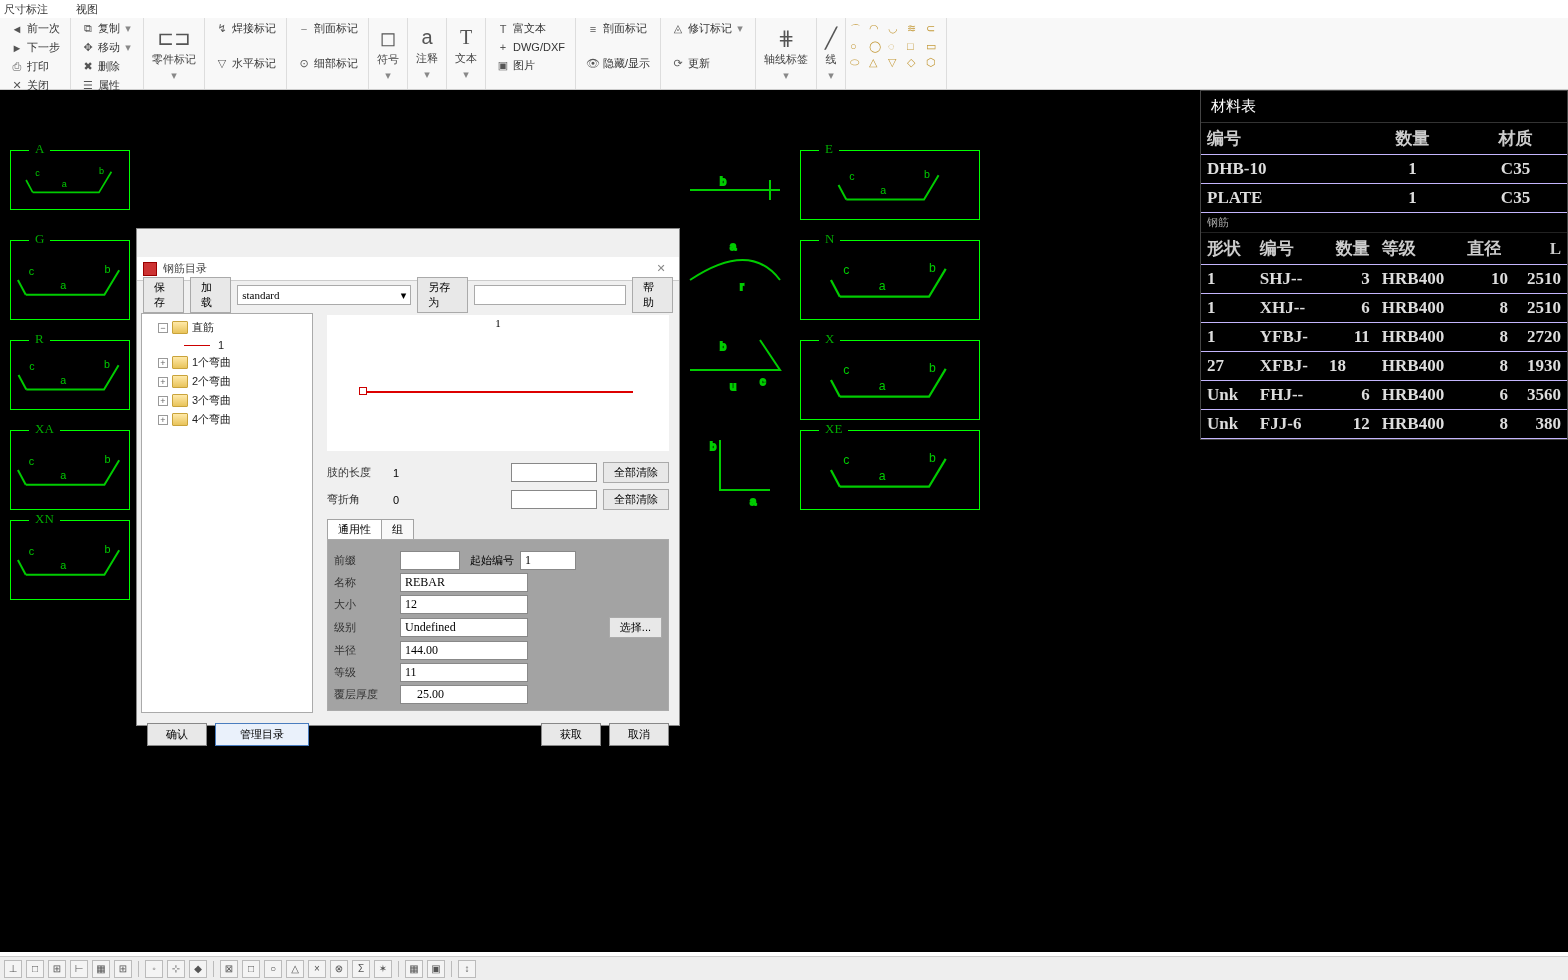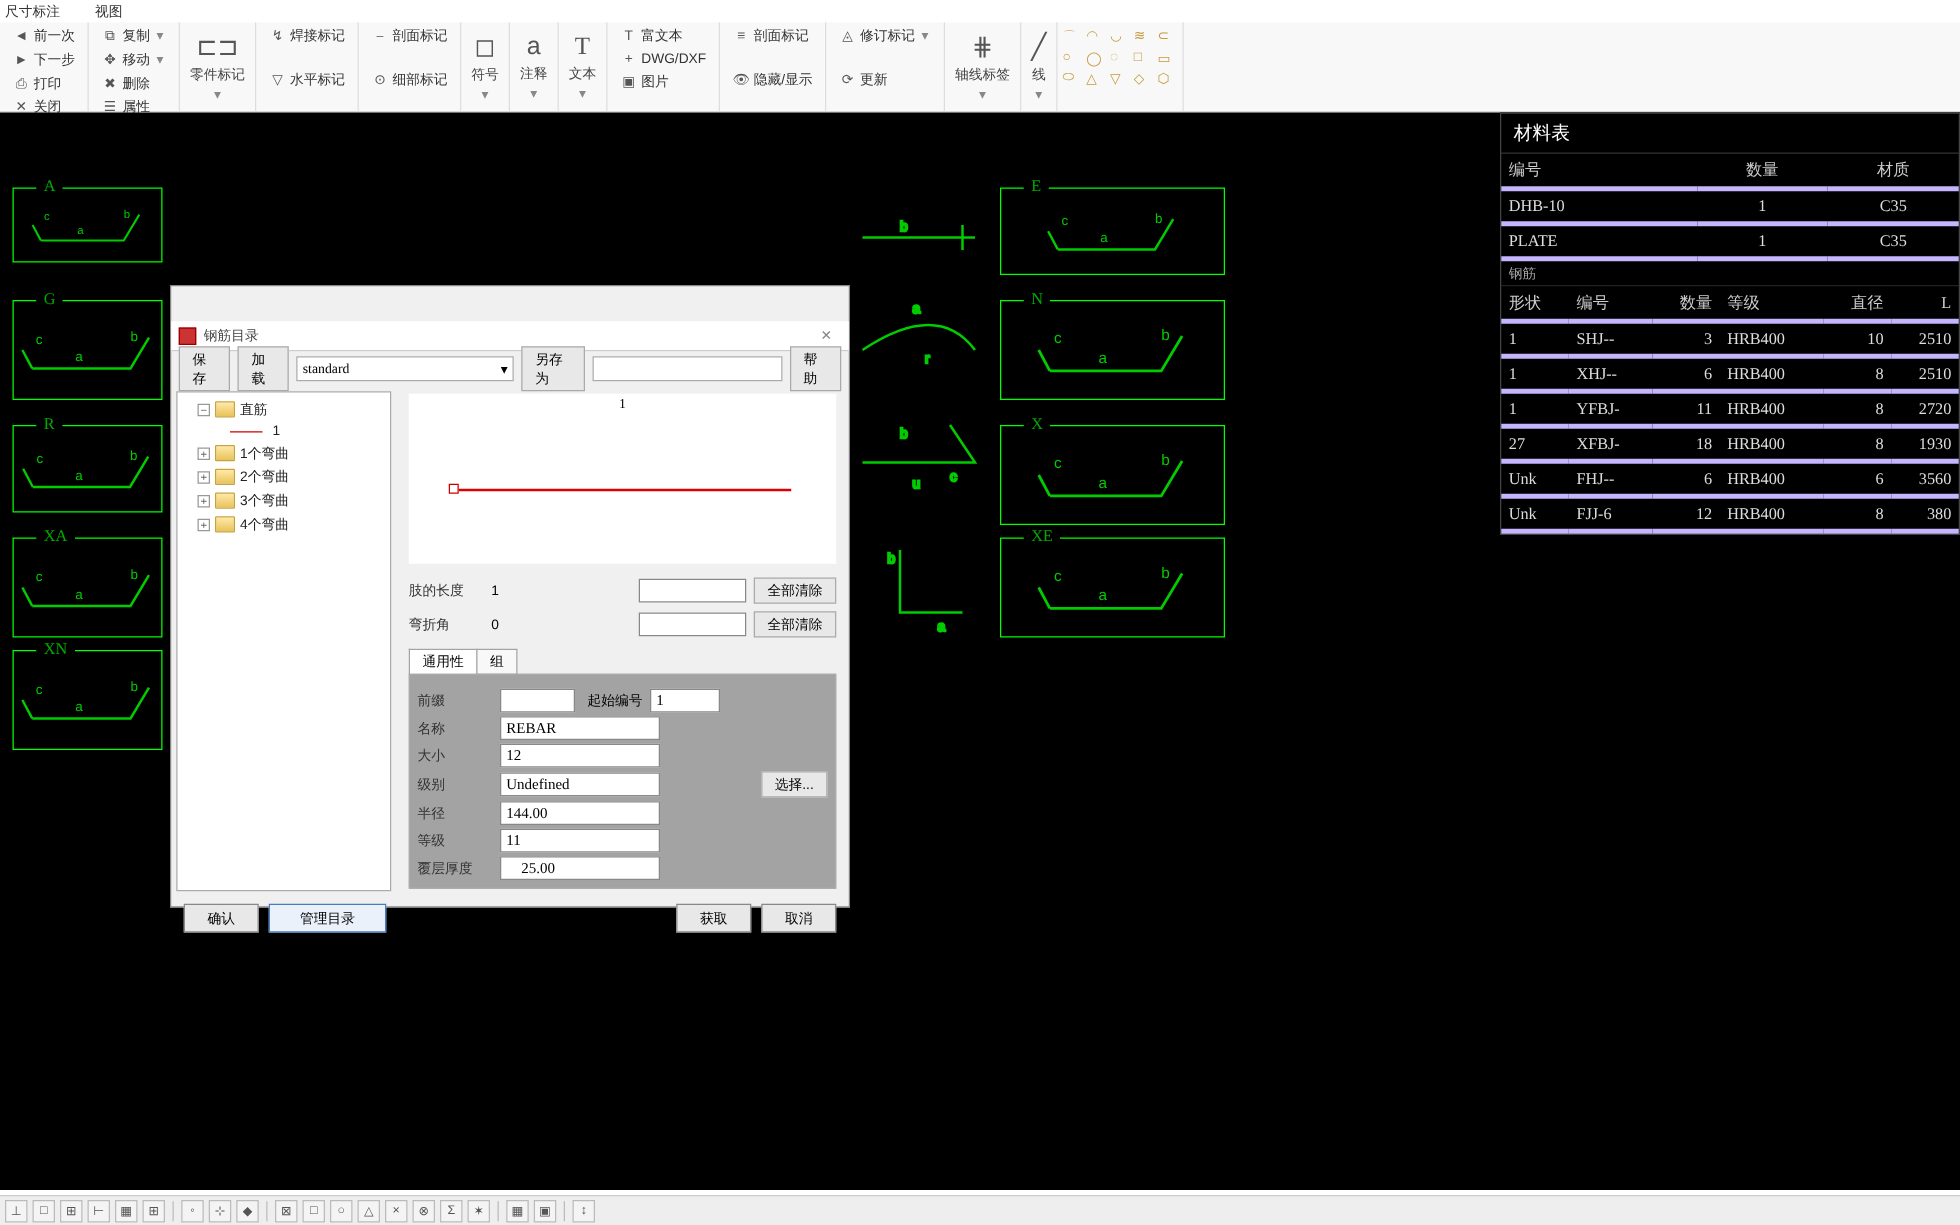--- a/index.html
+++ b/index.html
@@ -24,21 +24,21 @@
 .canvas { position:absolute; top:90px; left:0; right:0; bottom:28px; background:#000; }
 .shape-box { position:absolute; border:1px solid #0f0; background:#000;}
 .shape-box .tag { position:absolute; top:-10px; left:18px; background:#000; color:#0a0; font-family:SimSun; font-size:13px; padding:0 6px;}
 .shape-box svg { width:100%; height:100%; }
 .shape-box .t { fill:#0c0; font-size:11px; font-family:Arial; }
 
 
 .mat-panel { position:absolute; top:0; right:0; width:368px; background:#000; border:1px solid #444; }
 .mat-panel h3 { color:#fff; font-size:15px; font-weight:normal; padding:6px 10px; border-bottom:1px solid #333;}
 .mat-tbl { width:100%; color:#ddd; border-collapse:collapse; }
-.mat-tbl th, .mat-tbl td { padding:4px 6px; font-weight:normal; text-align:left; border-bottom:4px solid #c4b5fd; font-family:SimSun; font-size:13px;}
+.mat-tbl th, .mat-tbl td { padding:4px 6px; font-weight:bold; text-align:left; border-bottom:1px solid #c4b5fd; font-family:SimSun; font-size:17px;}
 .mat-tbl th { color:#ccc; }
 .mat-sub { color:#aaa; font-size:11px; padding:2px 6px; border-bottom:1px solid #222;}
 .mat-big { font-size:17px; font-family:"Courier New"; }
 
 
 .dlg { position:absolute; left:136px; top:138px; width:544px; height:498px; background:#f0f0f0; border:1px solid #888; box-shadow:2px 2px 6px rgba(0,0,0,.4);}
 .dlg-title { height:24px; background:#fff; border-bottom:1px solid #ccc; display:flex; align-items:center; padding:0 6px; gap:6px;margin-top:28px;}
 .dlg-title .txt { flex:1; color:#444;}
 .dlg-title .x { width:24px; text-align:center; color:#888; cursor:default;}
 .dlg-bar { height:28px; display:flex; align-items:center; gap:6px; padding:0 6px;}
@@ -371,21 +371,21 @@
         </tbody>
     </table>
     <div class="mat-sub">钢筋</div>
     <table class="mat-tbl">
       <tbody>
           <tr>
         <th>形状</th>
             <th>编号</th>
         <th style="text-align:right">数量</th>
             <th>等级</th>
-        <th style="text-align:right">直径</th>
+        <th style="">直径</th>
             <th style="text-align:right">L</th>
       </tr>
       </tbody>
         <tbody id="mat-rows">
           <tr>
             <td>1</td>
             <td>SHJ--</td>
             <td style="text-align:right">3</td>
             <td>HRB400</td>
             <td style="text-align:right">10</td>
@@ -403,21 +403,21 @@
             <td>1</td>
             <td>YFBJ-</td>
             <td style="text-align:right">11</td>
             <td>HRB400</td>
             <td style="text-align:right">8</td>
             <td style="text-align:right">2720</td>
           </tr>
           <tr>
             <td>27</td>
             <td>XFBJ-</td>
-            <td style="text-align:right">18</td>
+            <td style="">18</td>
             <td>HRB400</td>
             <td style="text-align:right">8</td>
             <td style="text-align:right">1930</td>
           </tr>
           <tr>
             <td>Unk</td>
             <td>FHJ--</td>
             <td style="text-align:right">6</td>
             <td>HRB400</td>
             <td style="text-align:right">6</td>

